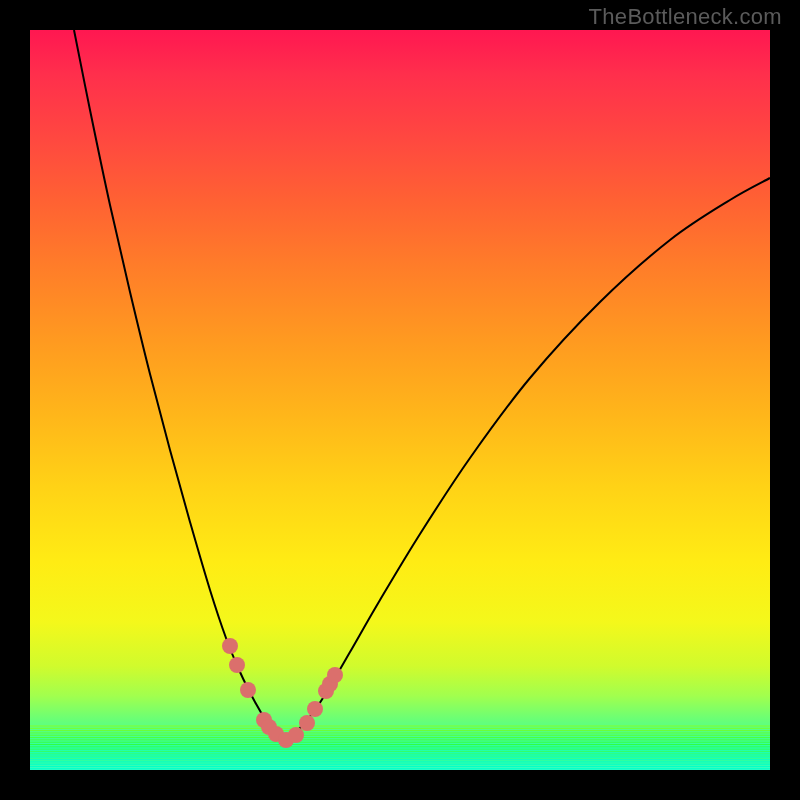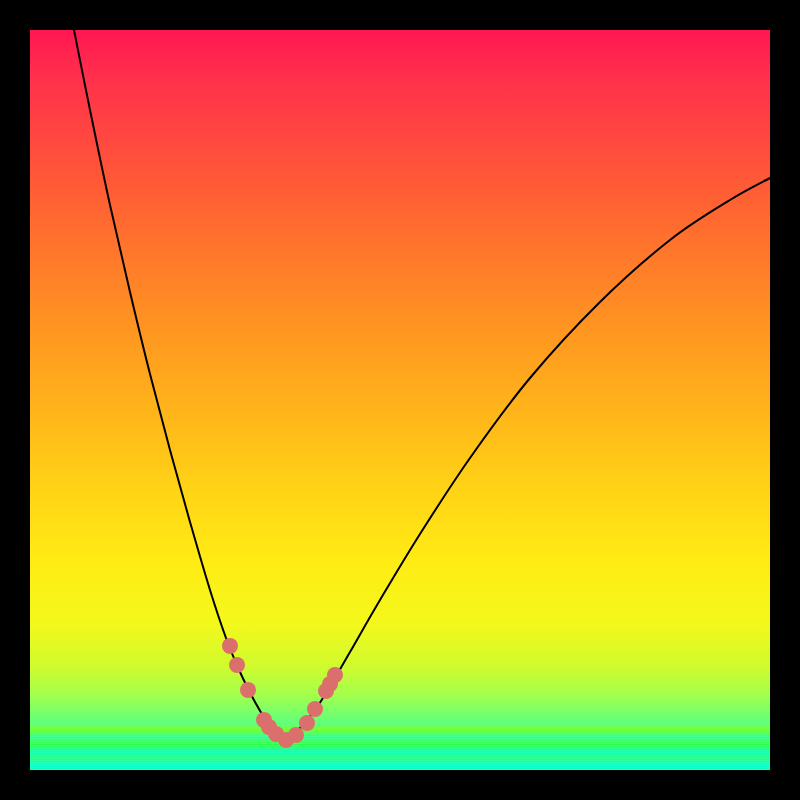--- a/index.html
+++ b/index.html
@@ -52,20 +52,21 @@
     height: 740px;
   }
   .curve { fill: none; stroke: #000; stroke-width: 2; }
   .gband { fill: none; stroke-width: 1; opacity: 0.85; }
   .dot { fill: #db6f6c; stroke: none; }
 </style>
 </head>
 <body>
 
 <div class="outer">
+  <div class="attribution">TheBottleneck.com</div>
   <div class="plot">
     <svg class="curves" viewBox="0 0 740 740" preserveAspectRatio="none">
       <g id="green-band">
           <line x1="0" x2="740" y1="696" y2="696" class="gband" stroke="hsl(90, 100%, 55%)"></line>
           <line x1="0" x2="740" y1="698.3157894736842" y2="698.3157894736842" class="gband" stroke="hsl(93.6842105263158, 100%, 55.526315789473685%)"></line>
           <line x1="0" x2="740" y1="700.6315789473684" y2="700.6315789473684" class="gband" stroke="hsl(97.36842105263158, 100%, 56.05263157894737%)"></line>
           <line x1="0" x2="740" y1="702.9473684210526" y2="702.9473684210526" class="gband" stroke="hsl(101.05263157894737, 100%, 56.578947368421055%)"></line>
           <line x1="0" x2="740" y1="705.2631578947369" y2="705.2631578947369" class="gband" stroke="hsl(104.73684210526315, 100%, 57.10526315789474%)"></line>
           <line x1="0" x2="740" y1="707.578947368421" y2="707.578947368421" class="gband" stroke="hsl(108.42105263157895, 100%, 57.63157894736842%)"></line>
           <line x1="0" x2="740" y1="709.8947368421053" y2="709.8947368421053" class="gband" stroke="hsl(112.10526315789474, 100%, 58.1578947368421%)"></line>

